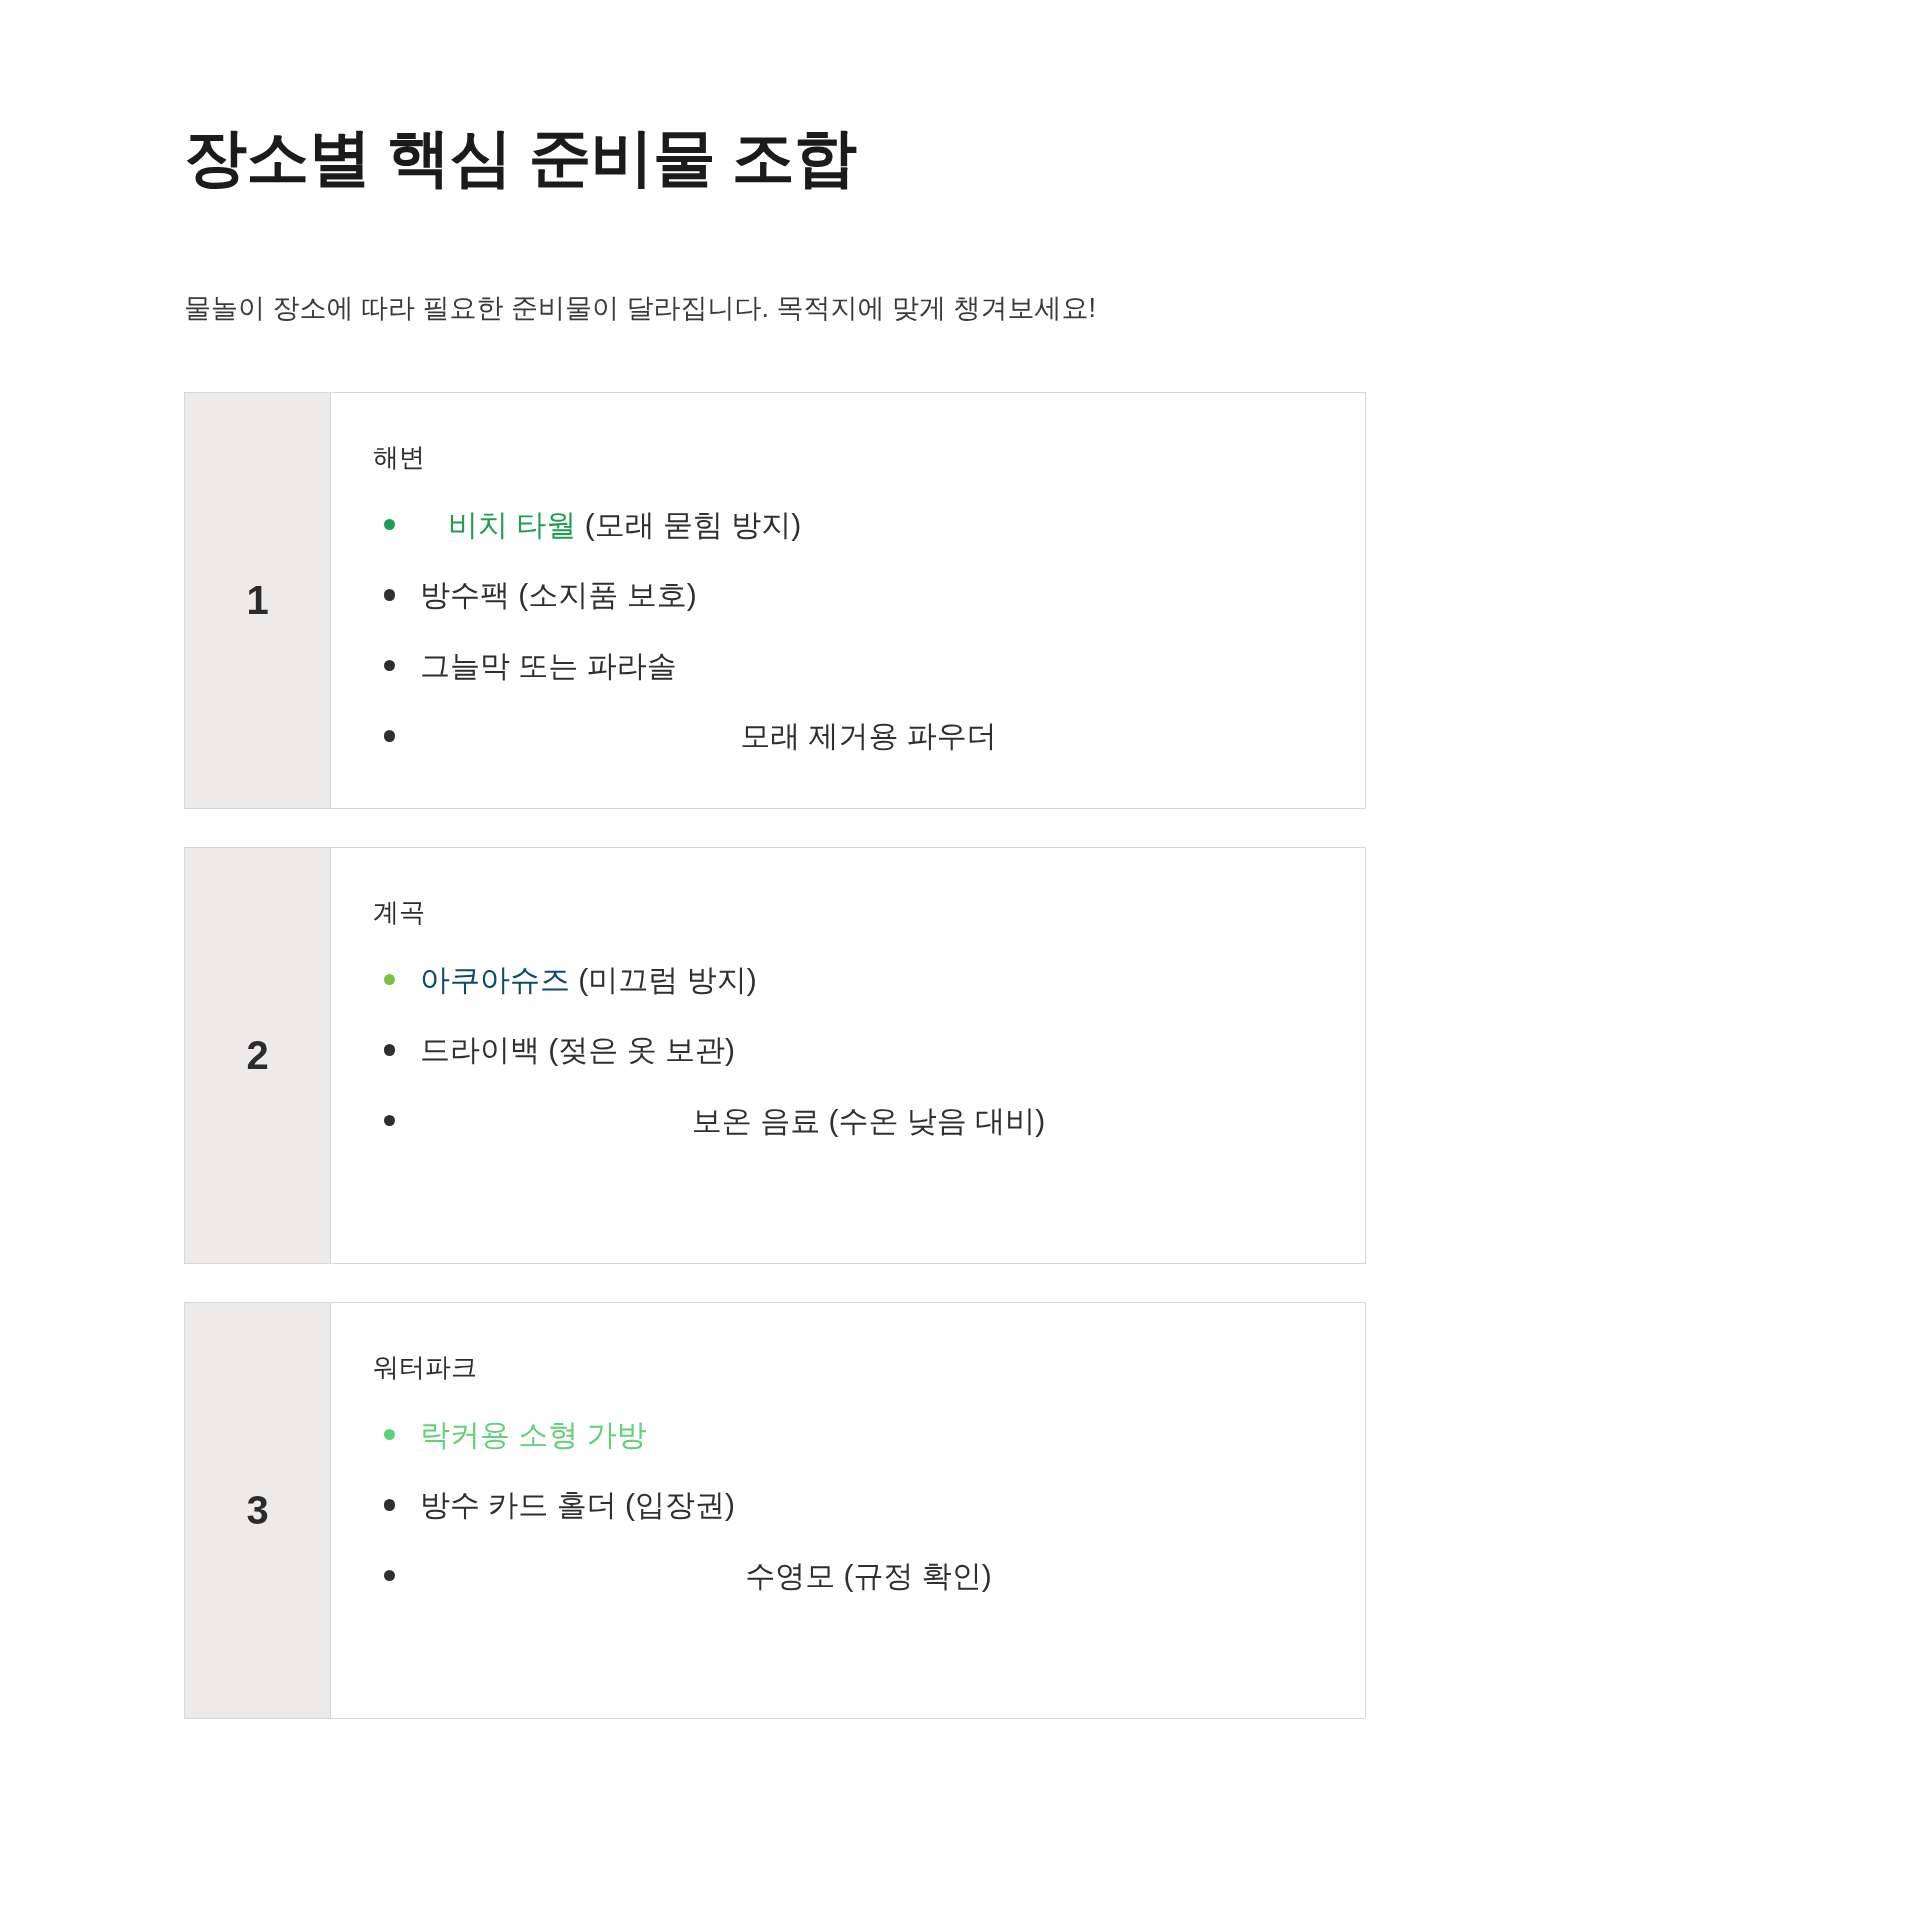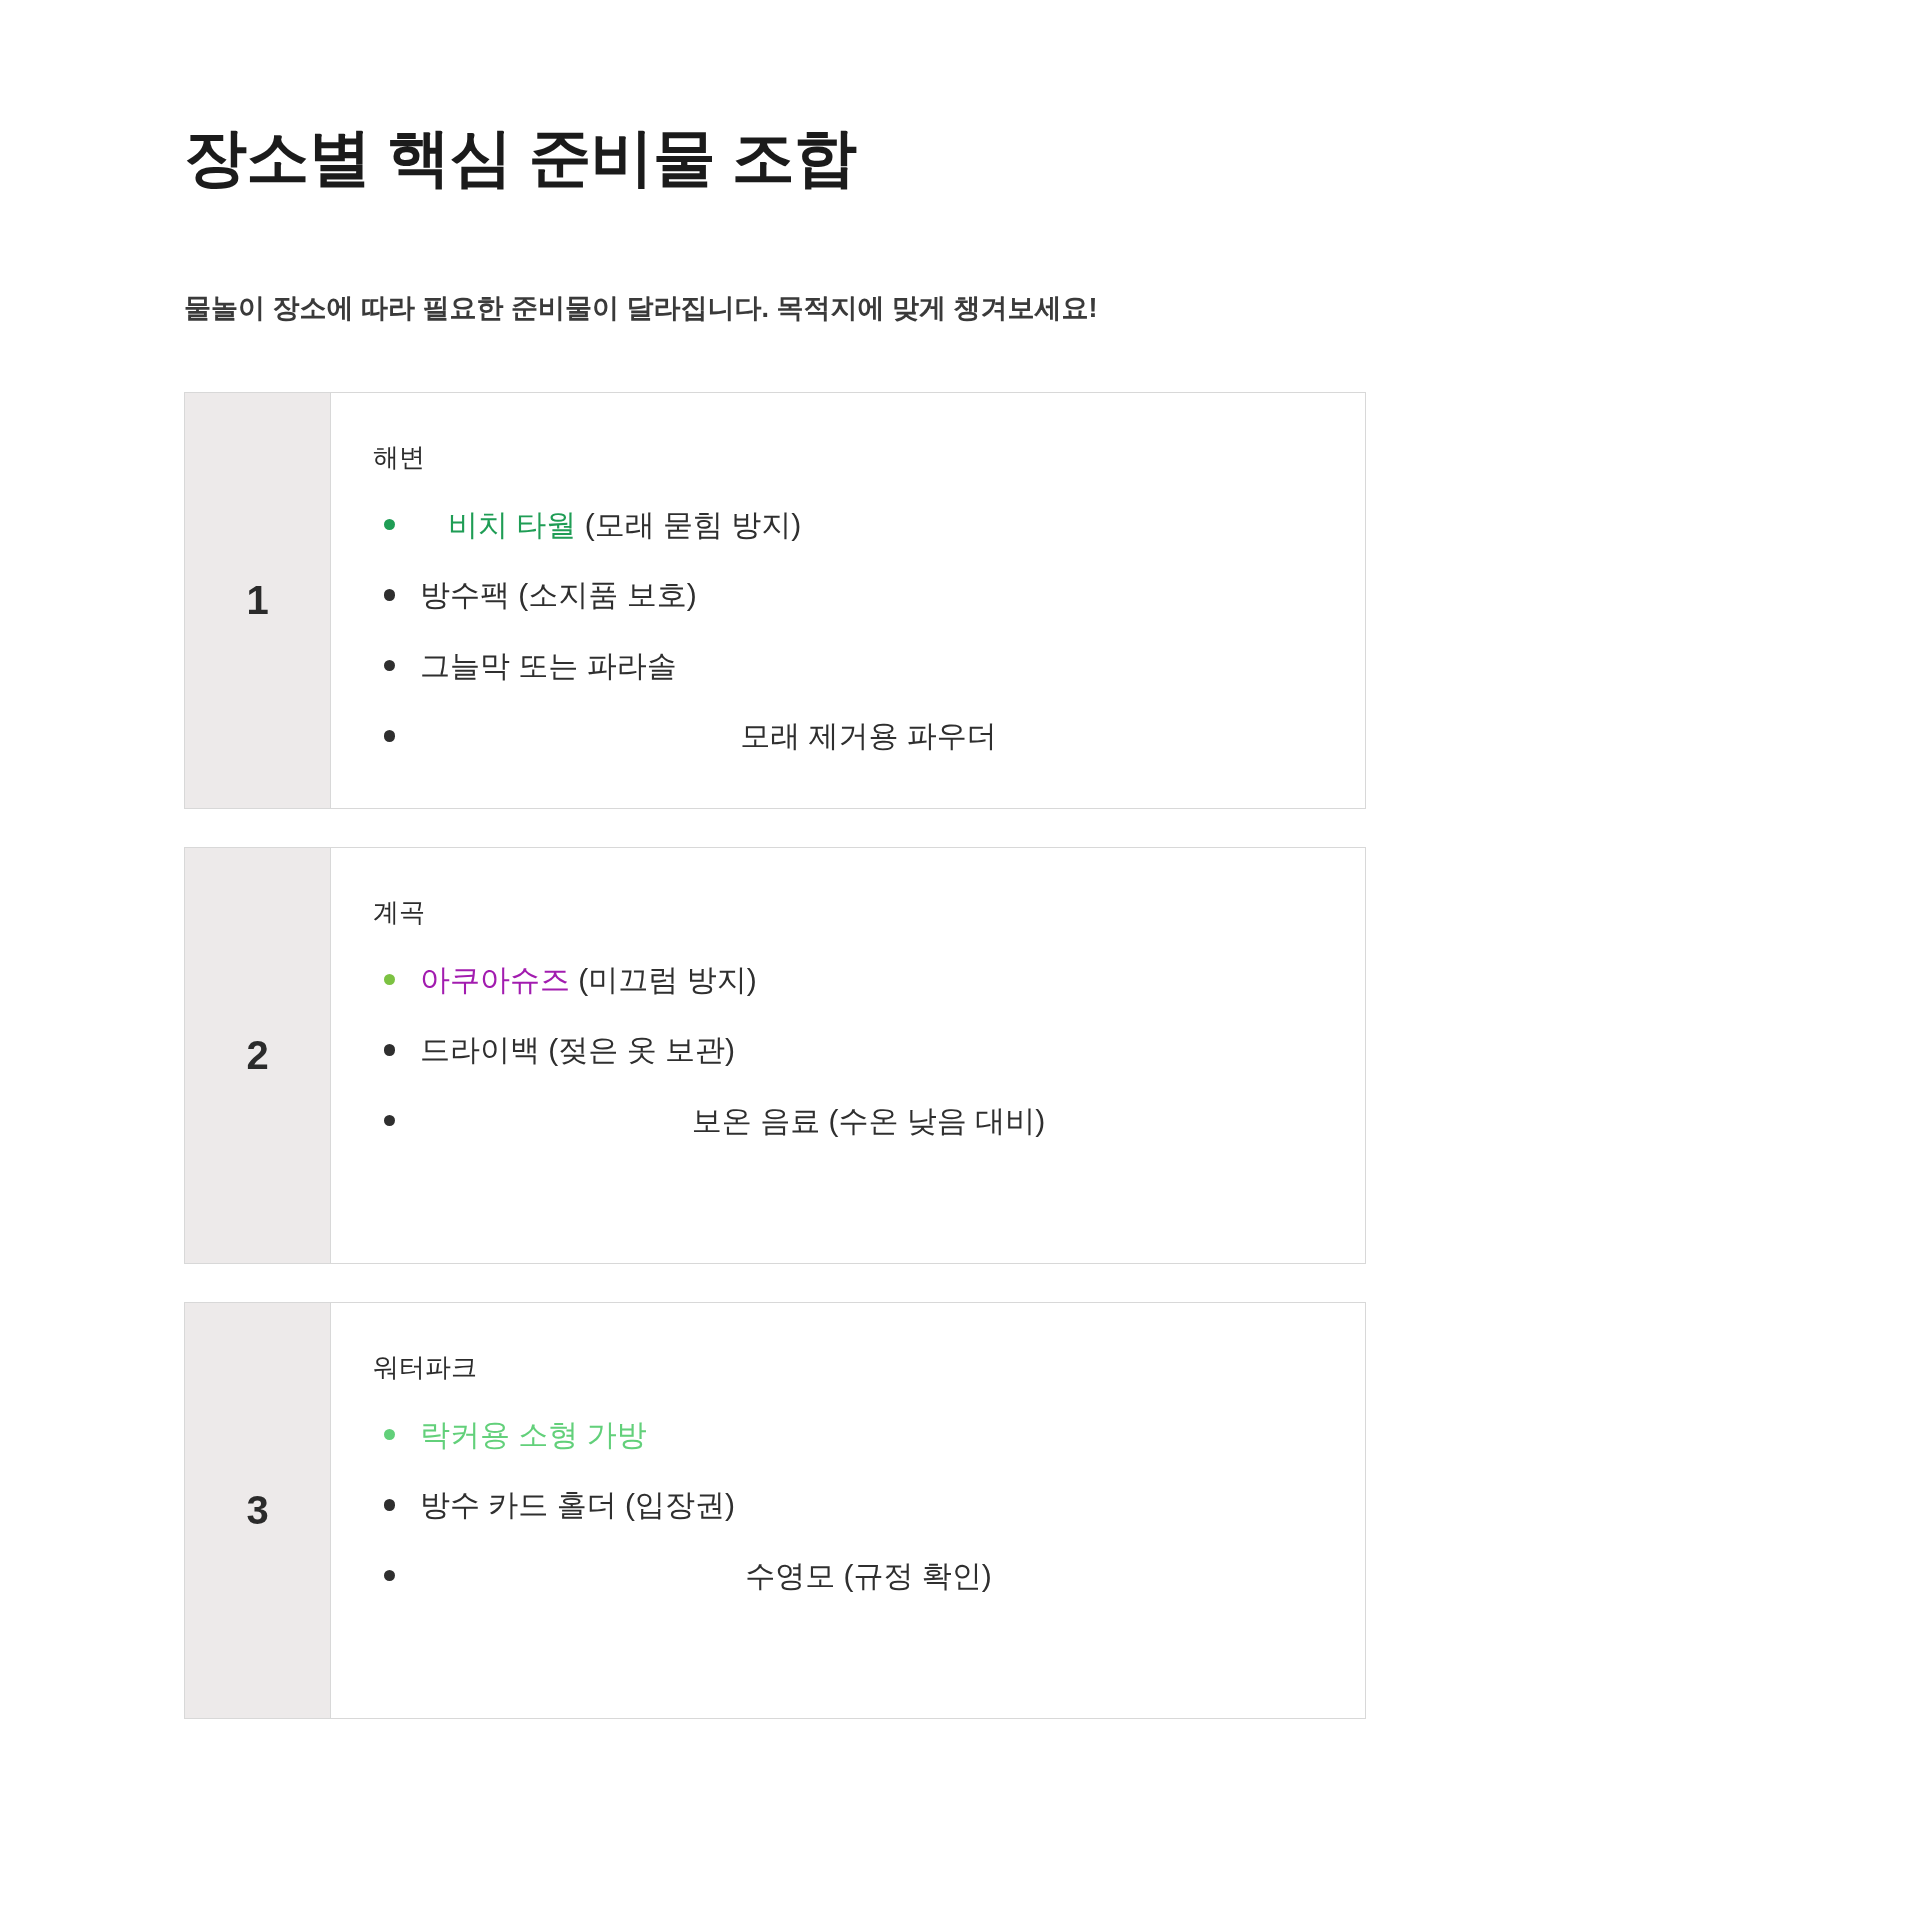--- a/index.html
+++ b/index.html
@@ -23,21 +23,21 @@
     color: #1b1b1b;
     letter-spacing: -0.8px;
     margin: 0 0 0 0;
     line-height: 1.2;
   }
   .page-subtitle {
     font-size: 27px;
     color: #3a3a3a;
     margin: 92px 0 0 0;
     line-height: 1.5;
-    font-weight: 700;
+    font-weight: 400;
   }
   .cards {
     margin-top: 64px;
     display: flex;
     flex-direction: column;
     gap: 38px;
   }
   .card {
     display: flex;
     border: 1.6px solid #d8d8d8;
@@ -111,21 +111,21 @@
             <li><span class="bullet" style="background: rgb(47, 47, 47);"></span><span class="item-text"><span>그늘막 또는 파라솔</span></span></li>
             <li><span class="bullet" style="background: rgb(47, 47, 47);"></span><span class="item-text"><span>모래 제거용 파우더</span></span></li>
           </ul>
         </div>
       </div>
       <div class="card">
         <div class="card-index">2</div>
         <div class="card-body">
           <div class="card-heading">계곡</div>
           <ul class="item-list">
-            <li><span class="bullet" style="background: rgb(124, 194, 66);"></span><span class="item-text"><span style="color: #a21caf; margin-top: 44px;">아쿠아슈즈</span><span> (미끄럼 방지)</span></span></li>
+            <li><span class="bullet" style="background: rgb(124, 194, 66);"></span><span class="item-text"><span style="color: #0c4a6e; margin-top: 44px;">아쿠아슈즈</span><span> (미끄럼 방지)</span></span></li>
             <li><span class="bullet" style="background: rgb(47, 47, 47);"></span><span class="item-text"><span>드라이백 (젖은 옷 보관)</span></span></li>
             <li><span class="bullet" style="background: rgb(47, 47, 47);"></span><span class="item-text"><span>보온 음료 (수온 낮음 대비)</span></span></li>
           </ul>
         </div>
       </div>
       <div class="card">
         <div class="card-index">3</div>
         <div class="card-body">
           <div class="card-heading">워터파크</div>
           <ul class="item-list">

